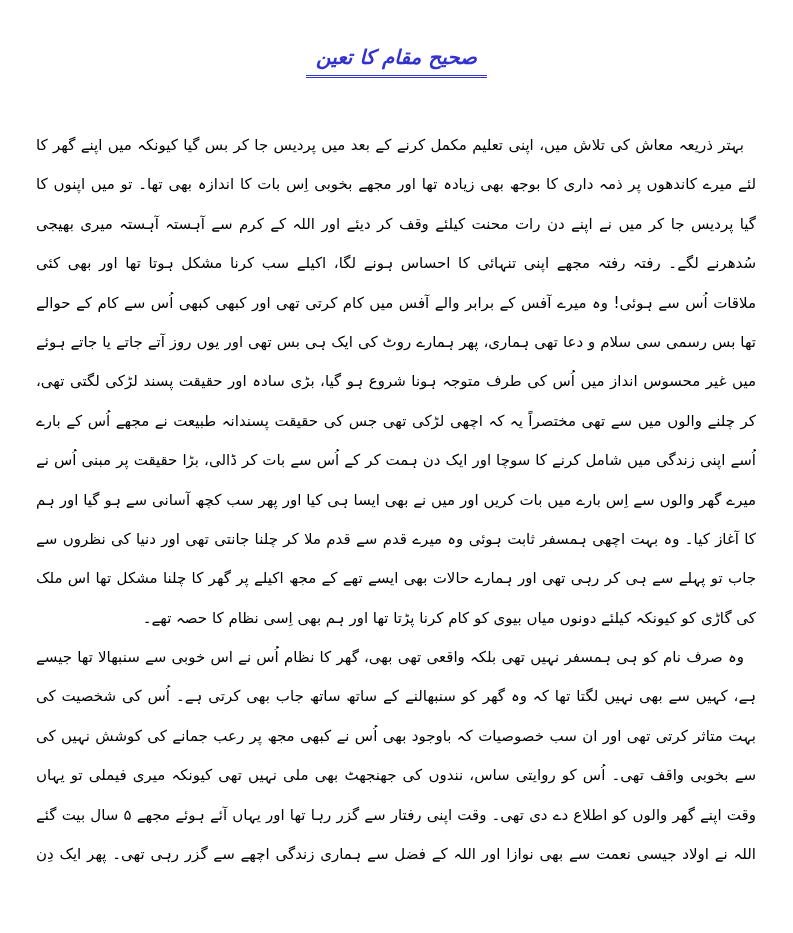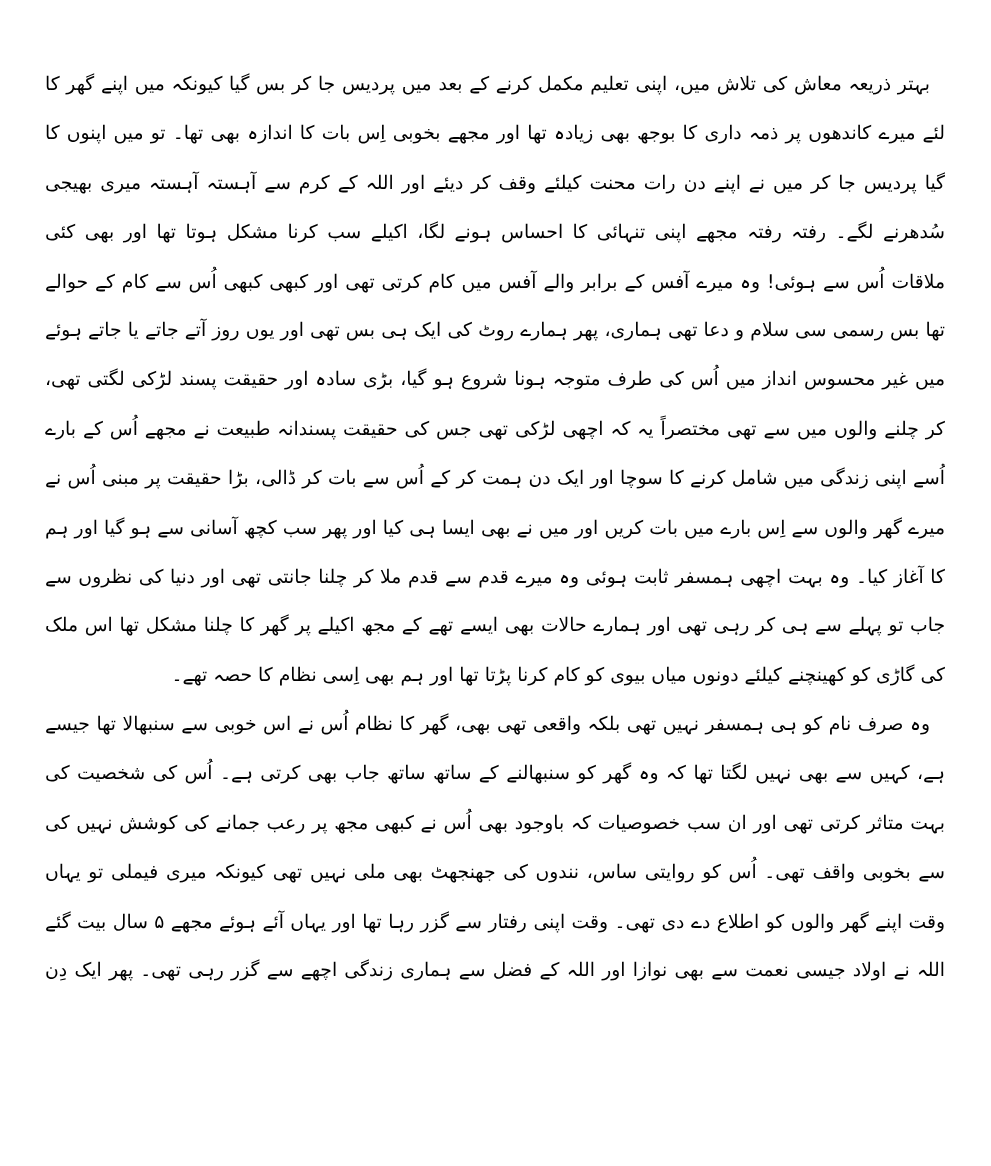--- a/index.html
+++ b/index.html
@@ -57,36 +57,39 @@
   .para-end {
     text-align: right;
     text-align-last: right;
   }
 </style>
 </head>
 <body>
 
 <div class="page">
 
+  <div class="title-row">
+    <h1 class="page-title">صحیح مقام کا تعین</h1>
+  </div>
 
   <div class="text-block">
 
     <p class="line para-start">بہتر ذریعہ معاش کی تلاش میں، اپنی تعلیم مکمل کرنے کے بعد میں پردیس جا کر بس گیا کیونکہ میں اپنے گھر کا سب سے بڑا بیٹا تھا اس</p>
     <p class="line">لئے میرے کاندھوں پر ذمہ داری کا بوجھ بھی زیادہ تھا اور مجھے بخوبی اِس بات کا اندازہ بھی تھا۔ تو میں اپنوں کا فرض نبھانے اُن سے دور چلا</p>
     <p class="line">گیا پردیس جا کر میں نے اپنے دن رات محنت کیلئے وقف کر دیئے اور اللہ کے کرم سے آہستہ آہستہ میری بھیجی ہوئی کمائی سے گھر کے حالات</p>
     <p class="line">سُدھرنے لگے۔ رفتہ رفتہ مجھے اپنی تنہائی کا احساس ہونے لگا، اکیلے سب کرنا مشکل ہوتا تھا اور بھی کئی مشکلیں آ رہی تھی اور اسی دوران میری</p>
     <p class="line">ملاقات اُس سے ہوئی! وہ میرے آفس کے برابر والے آفس میں کام کرتی تھی اور کبھی کبھی اُس سے کام کے حوالے سے واسطہ پڑ ہی جاتا</p>
     <p class="line">تھا بس رسمی سی سلام و دعا تھی ہماری، پھر ہمارے روٹ کی ایک ہی بس تھی اور یوں روز آتے جاتے یا جاتے ہوئے اُس سے سامنا ہو ہی جاتا اور یوں</p>
     <p class="line">میں غیر محسوس انداز میں اُس کی طرف متوجہ ہونا شروع ہو گیا، بڑی سادہ اور حقیقت پسند لڑکی لگتی تھی، عزت کرنا اور کروانا جانتی تھی، دامن بچا</p>
     <p class="line">کر چلنے والوں میں سے تھی مختصراً یہ کہ اچھی لڑکی تھی جس کی حقیقت پسندانہ طبیعت نے مجھے اُس کے بارے میں سوچنے پر مجبور کر دیا! میں نے</p>
     <p class="line">اُسے اپنی زندگی میں شامل کرنے کا سوچا اور ایک دن ہمت کر کے اُس سے بات کر ڈالی، بڑا حقیقت پر مبنی اُس نے جواب دیا کہ آپ</p>
     <p class="line">میرے گھر والوں سے اِس بارے میں بات کریں اور میں نے بھی ایسا ہی کیا اور پھر سب کچھ آسانی سے ہو گیا اور ہم نے مل کر زندگی کے سفر</p>
     <p class="line">کا آغاز کیا۔ وہ بہت اچھی ہمسفر ثابت ہوئی وہ میرے قدم سے قدم ملا کر چلنا جانتی تھی اور دنیا کی نظروں سے نظر ملانا بھی جانتی تھی، وہ</p>
     <p class="line">جاب تو پہلے سے ہی کر رہی تھی اور ہمارے حالات بھی ایسے تھے کے مجھ اکیلے پر گھر کا چلنا مشکل تھا اس ملک میں بڑی مشینی زندگی تھی، زندگی</p>
-    <p class="line para-end">کی گاڑی کو کھینچنے کیلئے دونوں میاں بیوی کو کام کرنا پڑتا تھا اور ہم بھی اِسی نظام کا حصہ تھے۔</p>
+    <p class="line para-end">کی گاڑی کو کیونکہ کیلئے دونوں میاں بیوی کو کام کرنا پڑتا تھا اور ہم بھی اِسی نظام کا حصہ تھے۔</p>
 
     <p class="line para-start">وہ صرف نام کو ہی ہمسفر نہیں تھی بلکہ واقعی تھی بھی، گھر کا نظام اُس نے اس خوبی سے سنبھالا تھا جیسے کوئی گھریلو عورت سنبھالتی</p>
     <p class="line">ہے، کہیں سے بھی نہیں لگتا تھا کہ وہ گھر کو سنبھالنے کے ساتھ ساتھ جاب بھی کرتی ہے۔ اُس کی شخصیت کی مضبوطی اور حقیقت پسندی مجھے</p>
     <p class="line">بہت متاثر کرتی تھی اور ان سب خصوصیات کہ باوجود بھی اُس نے کبھی مجھ پر رعب جمانے کی کوشش نہیں کی تھی، وہ اپنے اور میرے مقام</p>
     <p class="line">سے بخوبی واقف تھی۔ اُس کو روایتی ساس، نندوں کی جھنجھٹ بھی ملی نہیں تھی کیونکہ میری فیملی تو یہاں تھی ہی نہیں، میں نے بس شادی کے</p>
     <p class="line">وقت اپنے گھر والوں کو اطلاع دے دی تھی۔ وقت اپنی رفتار سے گزر رہا تھا اور یہاں آئے ہوئے مجھے ۵ سال بیت گئے تھے، اسی دوران</p>
     <p class="line">اللہ نے اولاد جیسی نعمت سے بھی نوازا اور اللہ کے فضل سے ہماری زندگی اچھے سے گزر رہی تھی۔ پھر ایک دِن میرے گھر سے اطلاع آئی کہ</p>
   </div>
 
 </div>

